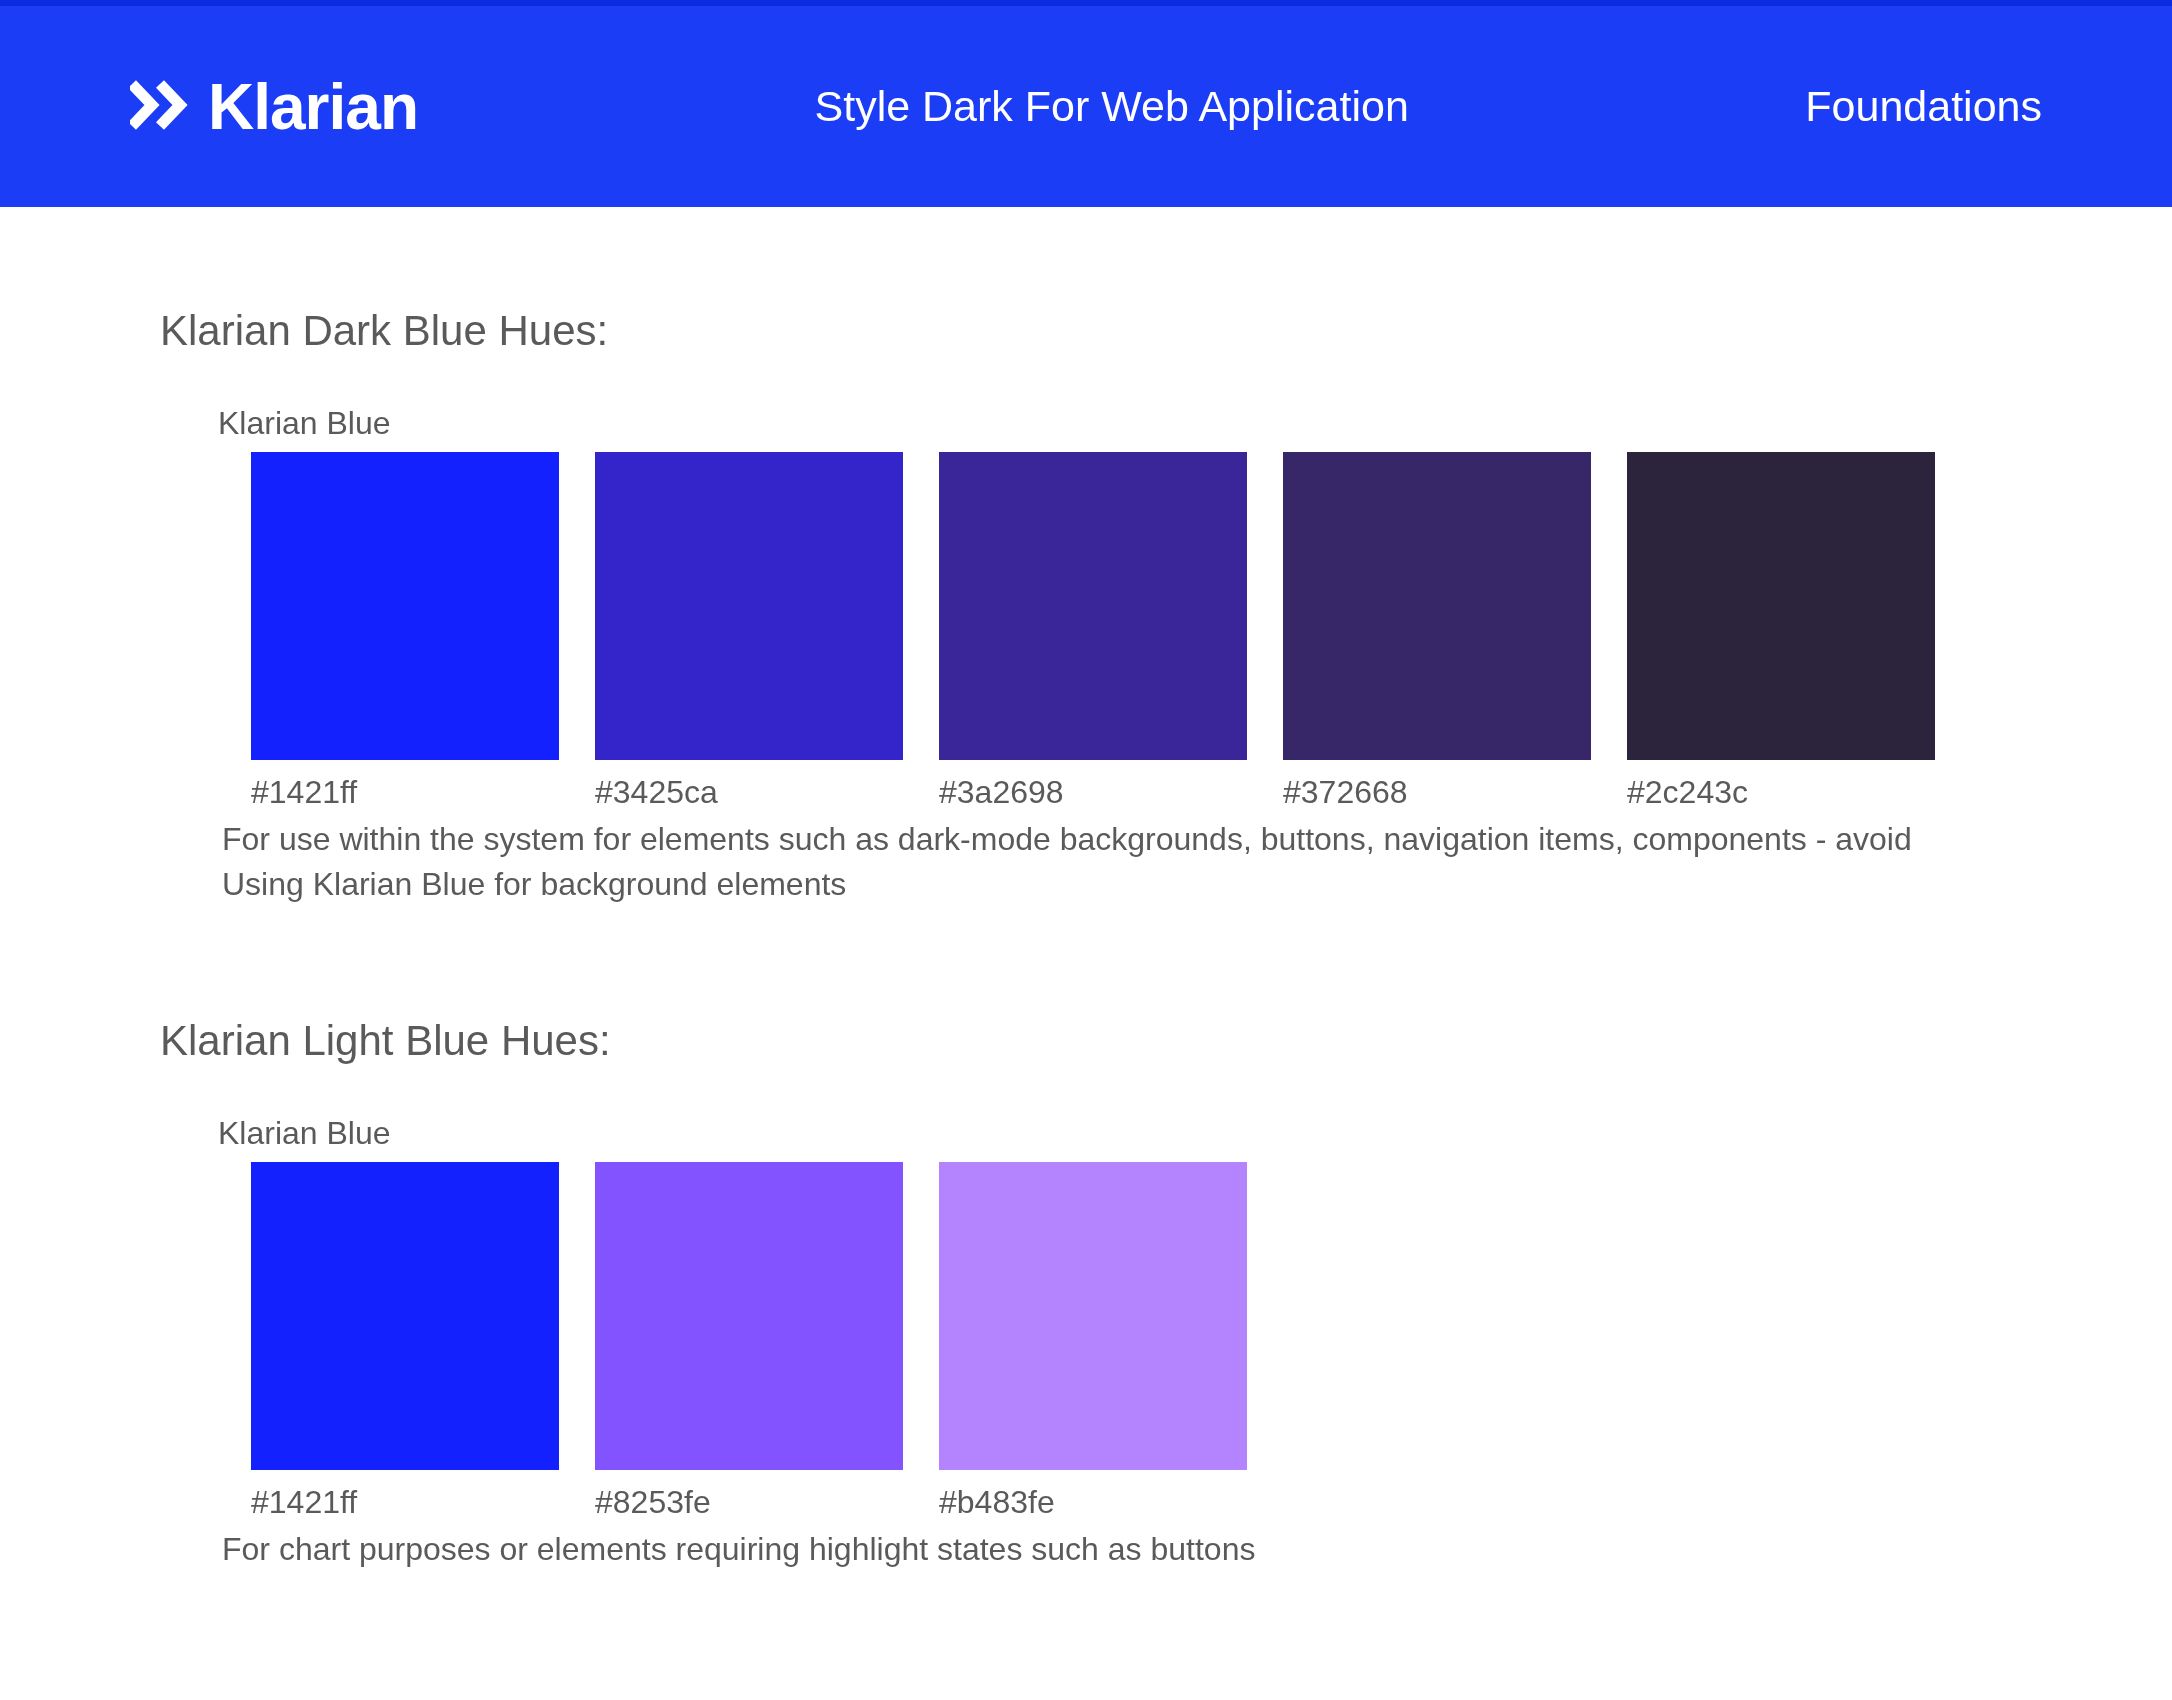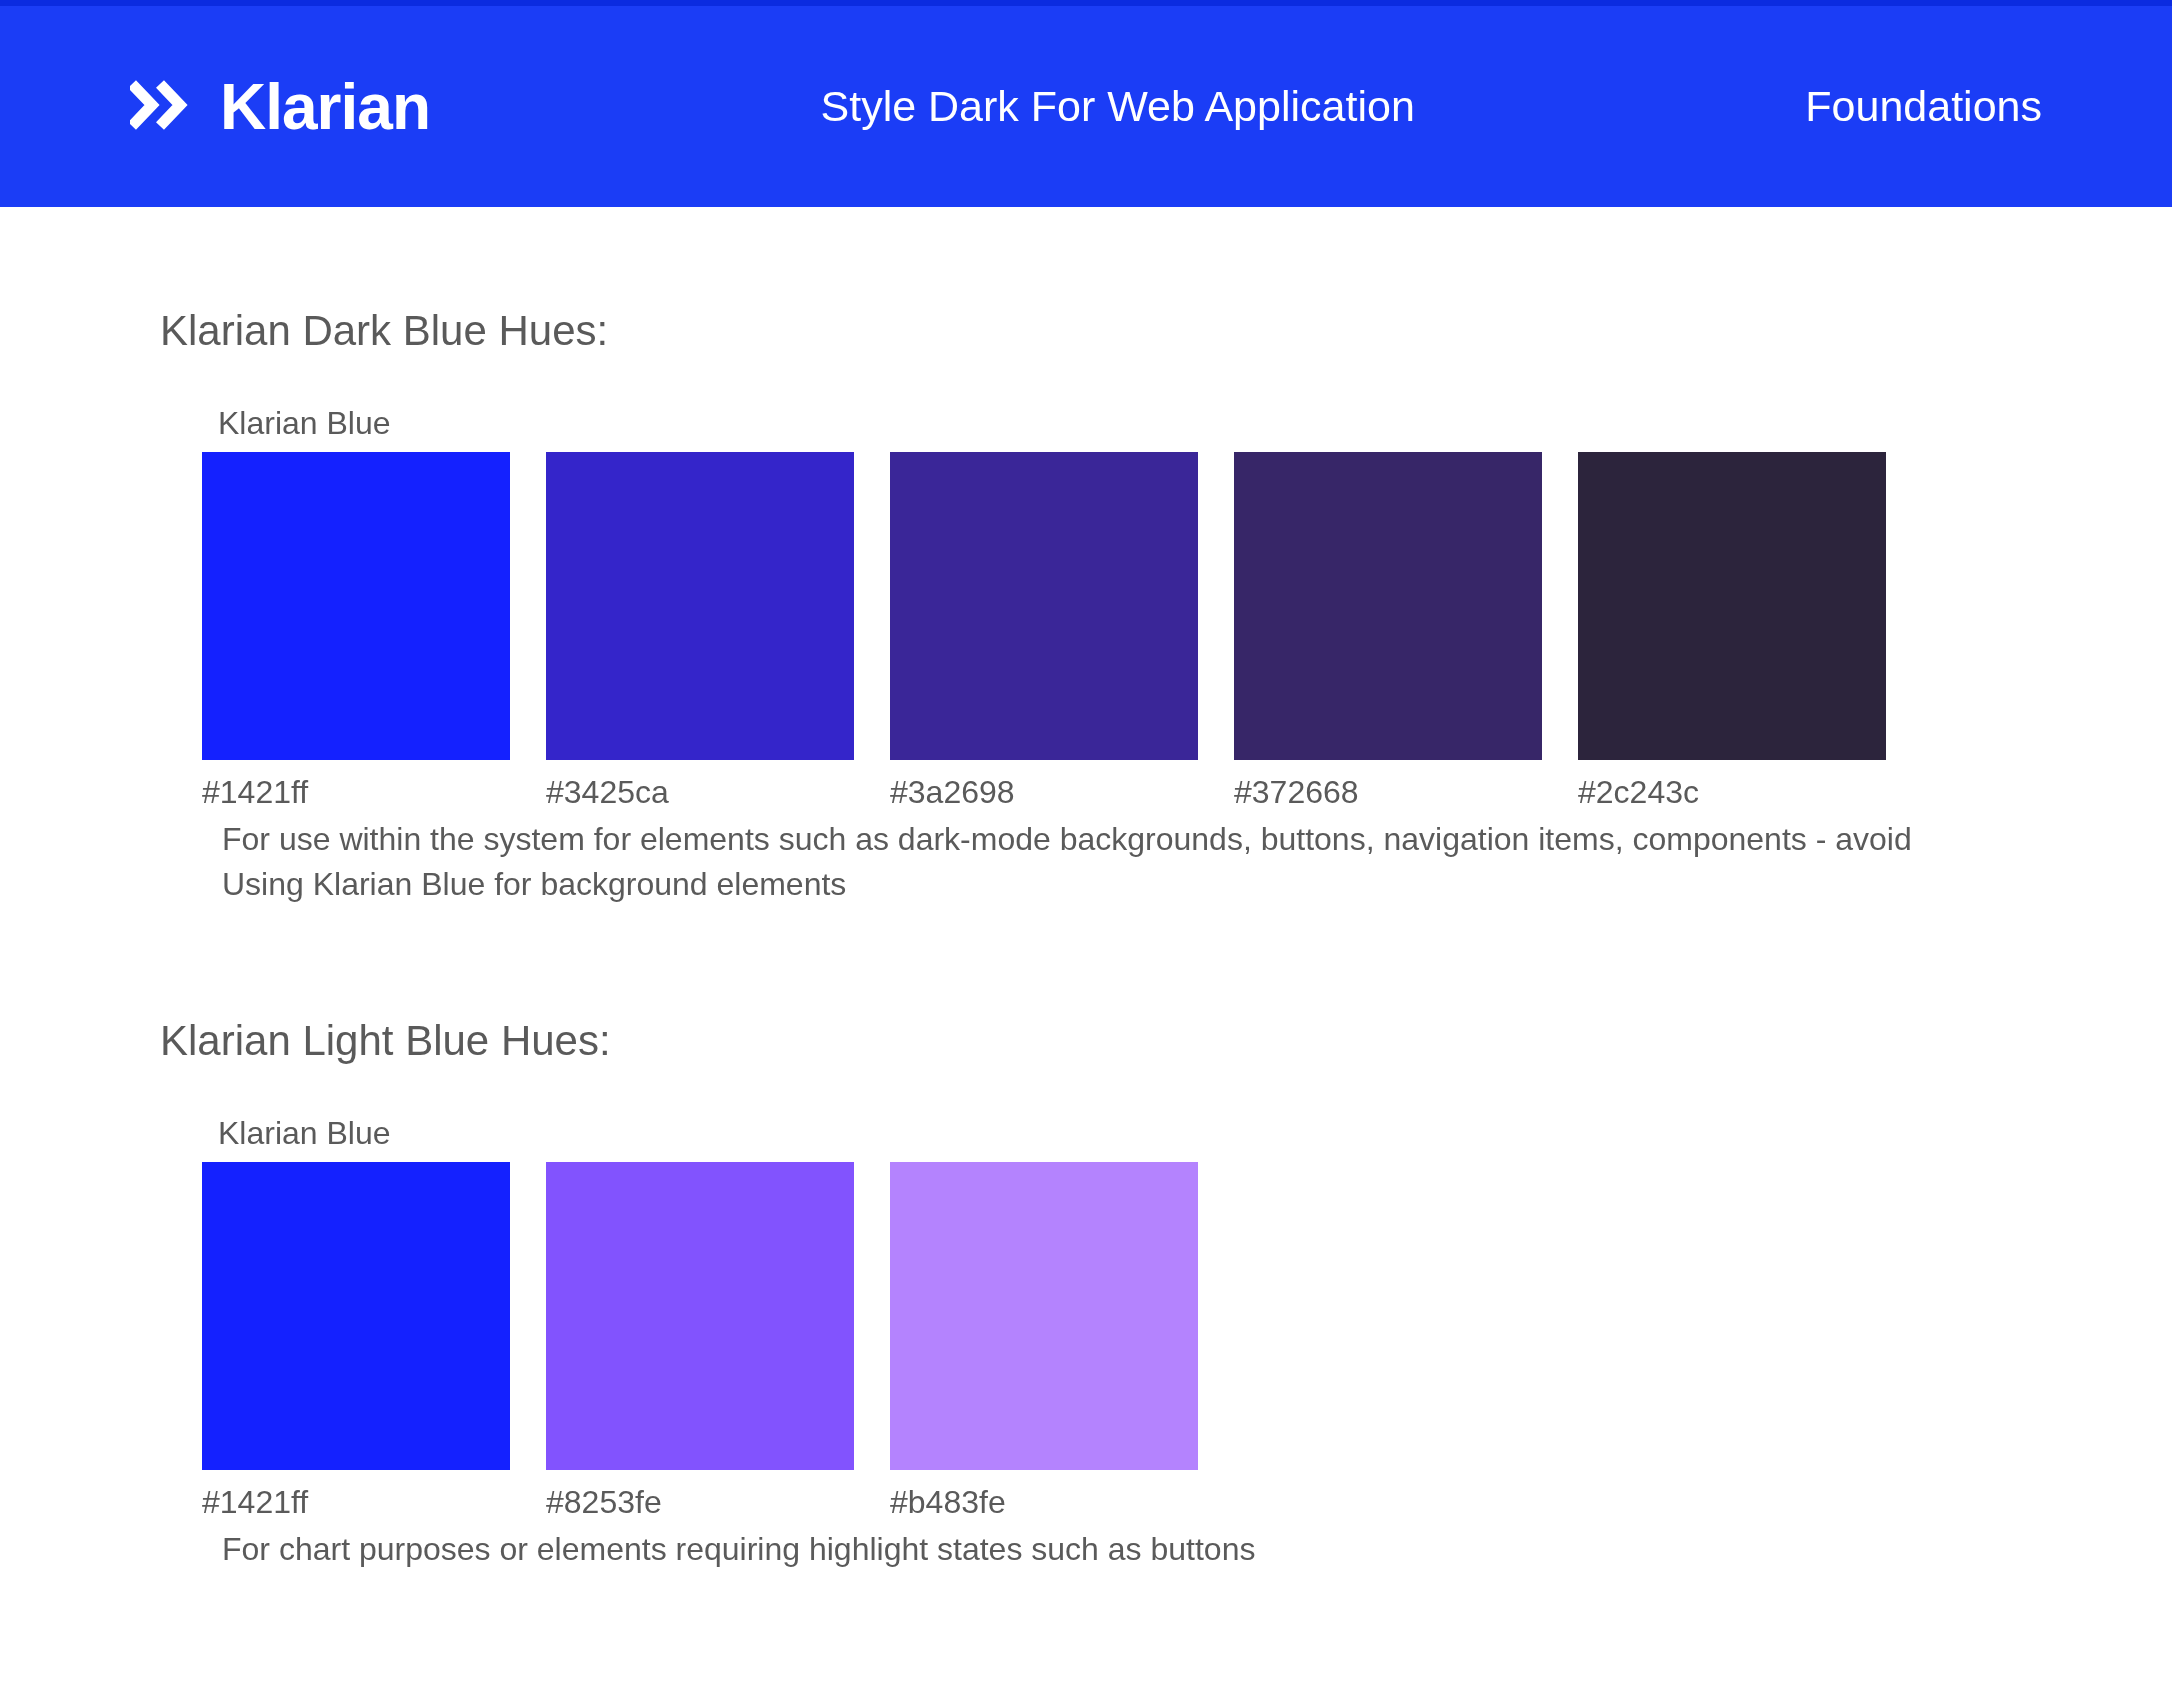--- a/index.html
+++ b/index.html
@@ -18,21 +18,21 @@
     height: 207px;
     display: flex;
     align-items: center;
     justify-content: space-between;
     padding: 0 130px;
     border-top: 6px solid #0b2be0;
   }
   .logo-container {
     display: flex;
     align-items: center;
-    gap: 16px;
+    gap: 4px;
   }
   .logo-text {
     color: #ffffff;
     font-size: 64px;
     font-weight: 700;
     letter-spacing: -1px;
     display: flex;
     align-items: center;
   }
   .header-title {
@@ -57,21 +57,21 @@
   .swatch-label {
     color: #5a5a5a;
     font-size: 32px;
     font-weight: 400;
     margin-left: 58px;
     margin-bottom: 10px;
   }
   .swatch-row {
     display: flex;
     gap: 36px;
-    margin-left: 42px;
+    margin-left: 91px;
     align-items: flex-end;
   }
   .swatch-item {
     display: flex;
     flex-direction: column;
     width: 308px;
   }
   .swatch-color {
     width: 308px;
     height: 308px;

